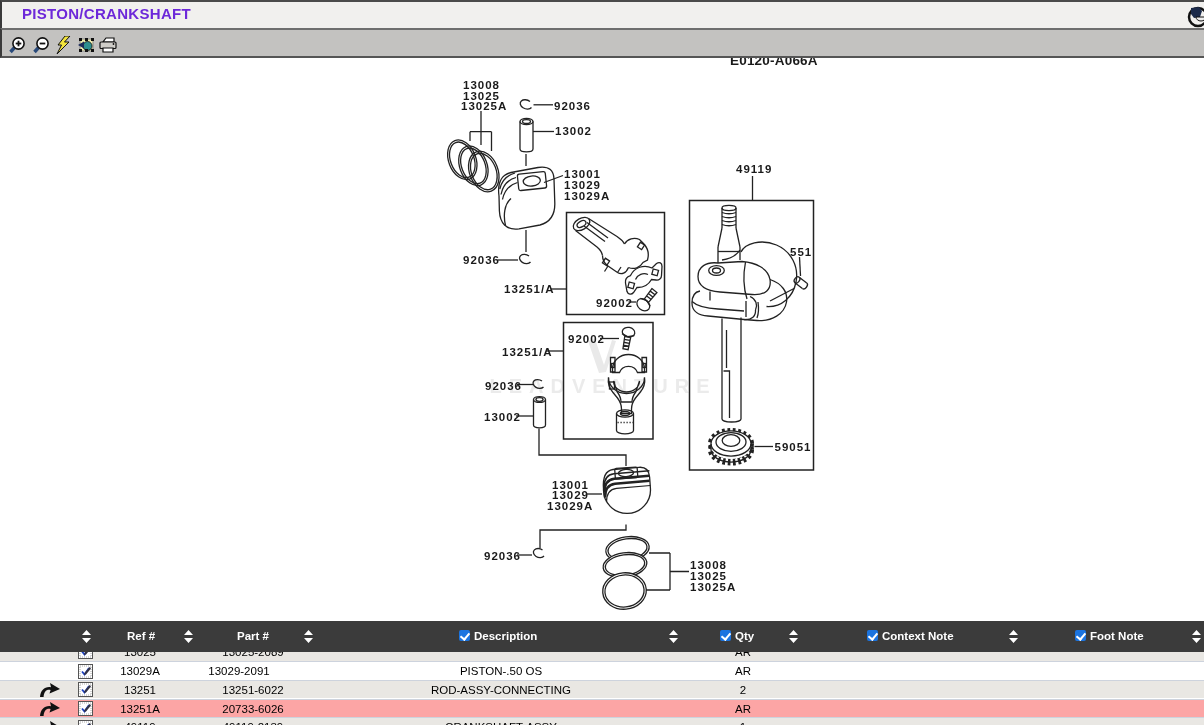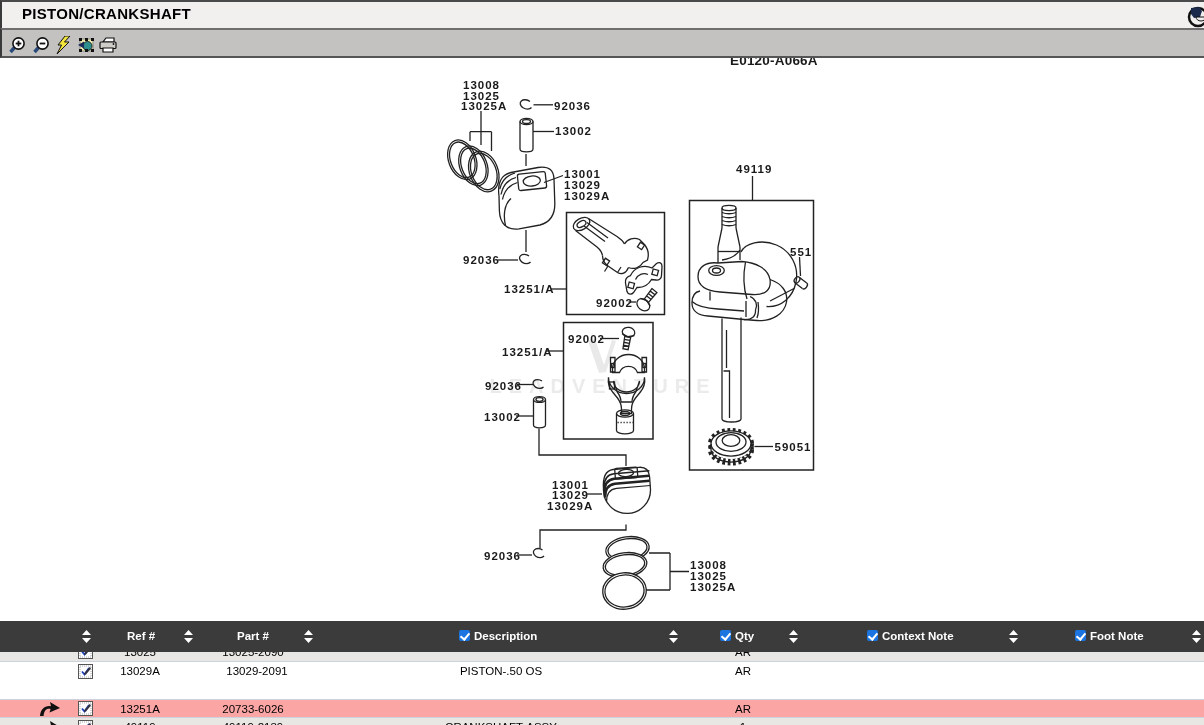--- a/index.html
+++ b/index.html
@@ -1,19 +1,19 @@
 <!DOCTYPE html>
 <html><head>
 <meta charset="utf-8">
 <style>
   html,body{margin:0;padding:0;width:1204px;height:725px;overflow:hidden;background:#fff;
     font-family:"Liberation Sans",sans-serif;}
   #titlebar{position:absolute;left:0;top:0;width:1204px;height:28px;background:#f1f0ee;
     border-top:2px solid #4a4a4a;border-left:2px solid #3a3a3a;box-sizing:border-box;}
-  #titlebar .t{position:absolute;left:20px;top:3px;font-size:15px;font-weight:bold;color:#000000;letter-spacing:0.3px;}
+  #titlebar .t{position:absolute;left:20px;top:3px;font-size:15px;font-weight:bold;color:#6d28d9;letter-spacing:0.3px;}
   #toolbar{position:absolute;left:0;top:28px;width:1204px;height:30px;background:#c3c2c0;
     border-top:2px solid #6e6e6e;border-bottom:2px solid #555;border-left:2px solid #3a3a3a;box-sizing:border-box;}
   #diagram{position:absolute;left:0;top:58px;width:1204px;height:563px;background:#fff;overflow:hidden;}
   #leftedge{position:absolute;left:0;top:58px;width:2px;height:563px;background:#3a3a3a;}
   #thead{position:absolute;left:0;top:621px;width:1204px;height:31px;background:#3b3b3b;}
   #rows{position:absolute;left:0;top:652px;width:1204px;height:73px;overflow:hidden;background:#fff;}
   .row{position:absolute;left:0;width:1204px;height:18.6px;}
   .cell{position:absolute;top:0;height:18.6px;line-height:18.6px;font-size:11.5px;color:#000;text-align:center;}
   .hcell{position:absolute;top:0;height:18px;line-height:31px;font-size:11.5px;color:#fff;font-weight:bold;}
   .sortarrow{position:absolute;top:9px;width:9px;height:13px;}
@@ -314,34 +314,49 @@
 </div>
 <div id="rows">
 <div class="row" style="top:-9.3px;background:#e9e7e3;">
       <svg style="position:absolute;left:78px;top:1.5px" width="15" height="15" viewBox="0 0 15 15">
 <rect x="0.5" y="0.5" width="14" height="14" fill="#fff" stroke="#555"></rect>
 <rect x="2" y="2" width="11" height="11" fill="#fff" stroke="#aaa" stroke-dasharray="1,1"></rect>
 <path d="M4,7.5 l2.5,3 L11,4" stroke="#1a3fbf" stroke-width="1.8" fill="none"></path>
 <path d="M11.5,3 l1.5,1.5 -5,6 -2,0.5 0.5,-2 z" fill="#334" stroke="none"></path>
       </svg>
       <div class="cell" style="left:100px;width:80px;">13025</div>
-      <div class="cell" style="left:203px;width:100px;">13025-2090</div>
+      <div class="cell" style="left:203px;width:100px;">13025-2089</div>
       <div class="cell" style="left:713px;width:60px;">AR</div>
     </div>
 <div class="row" style="top:9.3px;background:#ffffff;border-top:1px solid #cdd3dd;box-sizing:border-box;">
       <svg style="position:absolute;left:78px;top:1.5px" width="15" height="15" viewBox="0 0 15 15">
 <rect x="0.5" y="0.5" width="14" height="14" fill="#fff" stroke="#555"></rect>
 <rect x="2" y="2" width="11" height="11" fill="#fff" stroke="#aaa" stroke-dasharray="1,1"></rect>
 <path d="M4,7.5 l2.5,3 L11,4" stroke="#1a3fbf" stroke-width="1.8" fill="none"></path>
 <path d="M11.5,3 l1.5,1.5 -5,6 -2,0.5 0.5,-2 z" fill="#334" stroke="none"></path>
       </svg>
       <div class="cell" style="left:100px;width:80px;">13029A</div>
-      <div class="cell" style="left:207px;width:100px;">13029-2091</div>
+      <div class="cell" style="left:189px;width:100px;">13029-2091</div>
       <div class="cell" style="left:330px;width:342px;">PISTON-.50 OS</div>
       <div class="cell" style="left:713px;width:60px;">AR</div>
+    </div>
+<div class="row" style="top:27.9px;background:#e9e7e3;border-top:1px solid #cdd3dd;box-sizing:border-box;">
+      <svg style="position:absolute;left:38px;top:2.5px" width="24" height="14" viewBox="0 0 24 14">
+<path d="M2,14 C2.5,7 7,3.2 13,4.2 L12,0 L22,6 L11.5,10.5 L12.6,7 C8,6.2 6,9 5.6,14 Z" fill="#111"></path>
+      </svg>
+      <svg style="position:absolute;left:78px;top:1.5px" width="15" height="15" viewBox="0 0 15 15">
+<rect x="0.5" y="0.5" width="14" height="14" fill="#fff" stroke="#555"></rect>
+<rect x="2" y="2" width="11" height="11" fill="#fff" stroke="#aaa" stroke-dasharray="1,1"></rect>
+<path d="M4,7.5 l2.5,3 L11,4" stroke="#1a3fbf" stroke-width="1.8" fill="none"></path>
+<path d="M11.5,3 l1.5,1.5 -5,6 -2,0.5 0.5,-2 z" fill="#334" stroke="none"></path>
+      </svg>
+      <div class="cell" style="left:100px;width:80px;">13251</div>
+      <div class="cell" style="left:203px;width:100px;">13251-6022</div>
+      <div class="cell" style="left:330px;width:342px;">ROD-ASSY-CONNECTING</div>
+      <div class="cell" style="left:713px;width:60px;">2</div>
     </div>
 <div class="row" style="top:46.5px;background:#fca5a5;border-top:1px solid #cdd3dd;box-sizing:border-box;">
       <svg style="position:absolute;left:38px;top:2.5px" width="24" height="14" viewBox="0 0 24 14">
 <path d="M2,14 C2.5,7 7,3.2 13,4.2 L12,0 L22,6 L11.5,10.5 L12.6,7 C8,6.2 6,9 5.6,14 Z" fill="#111"></path>
       </svg>
       <svg style="position:absolute;left:78px;top:1.5px" width="15" height="15" viewBox="0 0 15 15">
 <rect x="0.5" y="0.5" width="14" height="14" fill="#fff" stroke="#555"></rect>
 <rect x="2" y="2" width="11" height="11" fill="#fff" stroke="#aaa" stroke-dasharray="1,1"></rect>
 <path d="M4,7.5 l2.5,3 L11,4" stroke="#1a3fbf" stroke-width="1.8" fill="none"></path>
 <path d="M11.5,3 l1.5,1.5 -5,6 -2,0.5 0.5,-2 z" fill="#334" stroke="none"></path>

